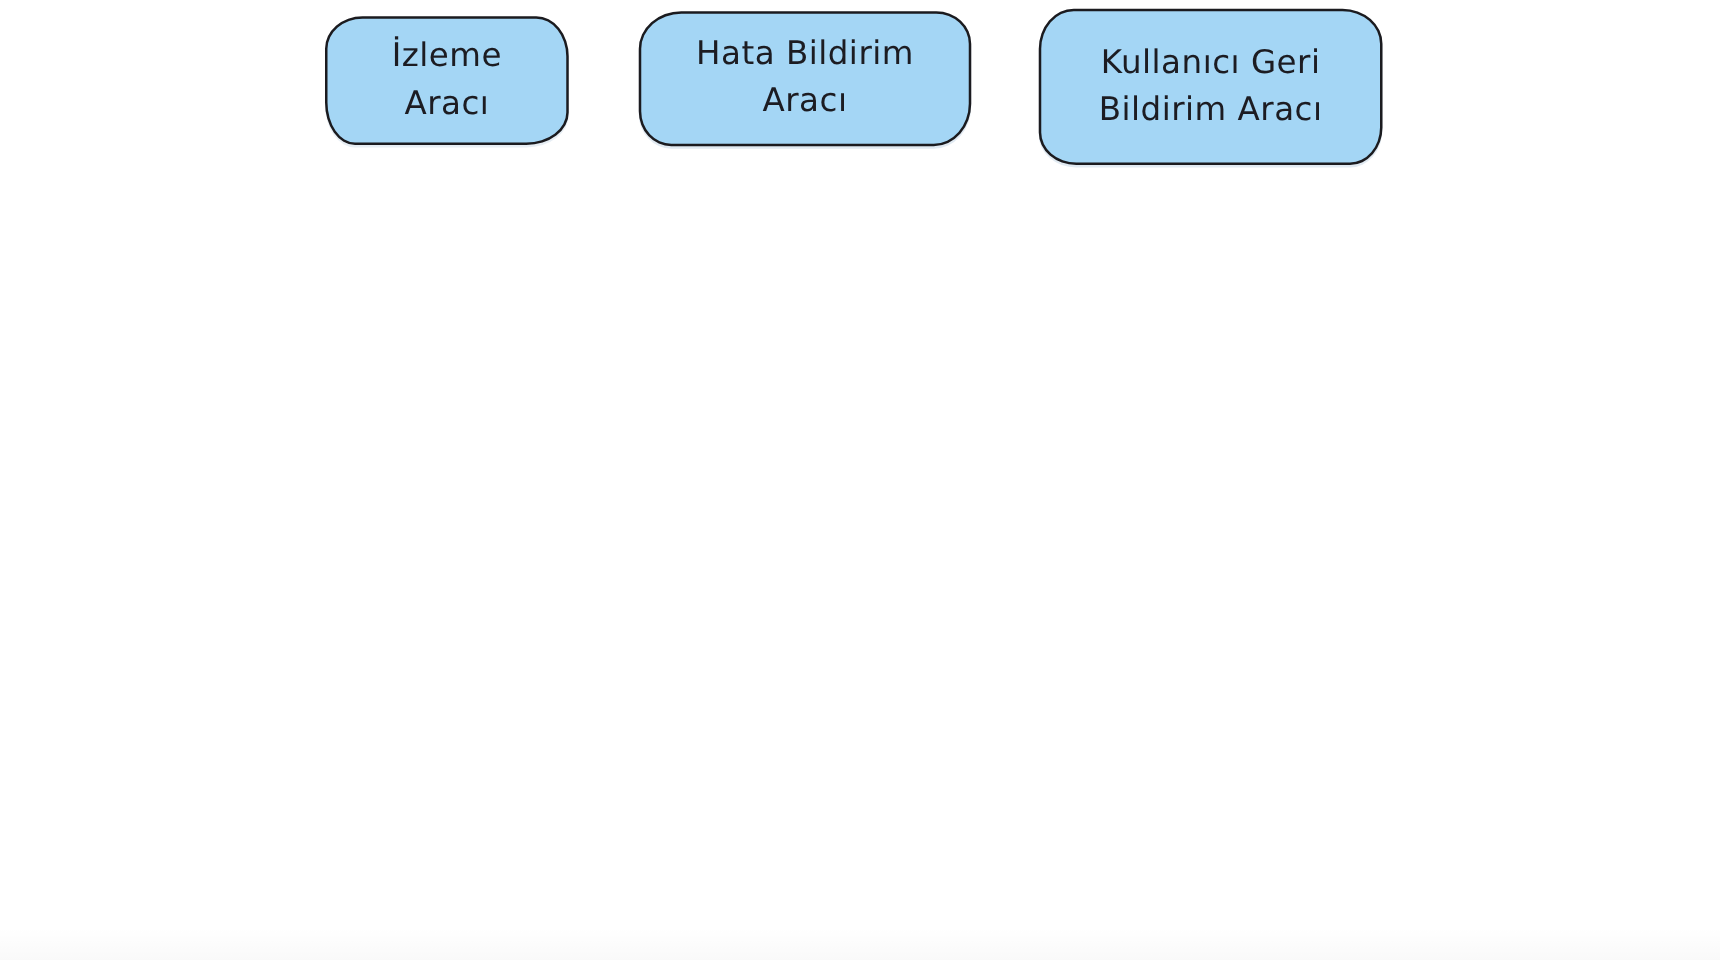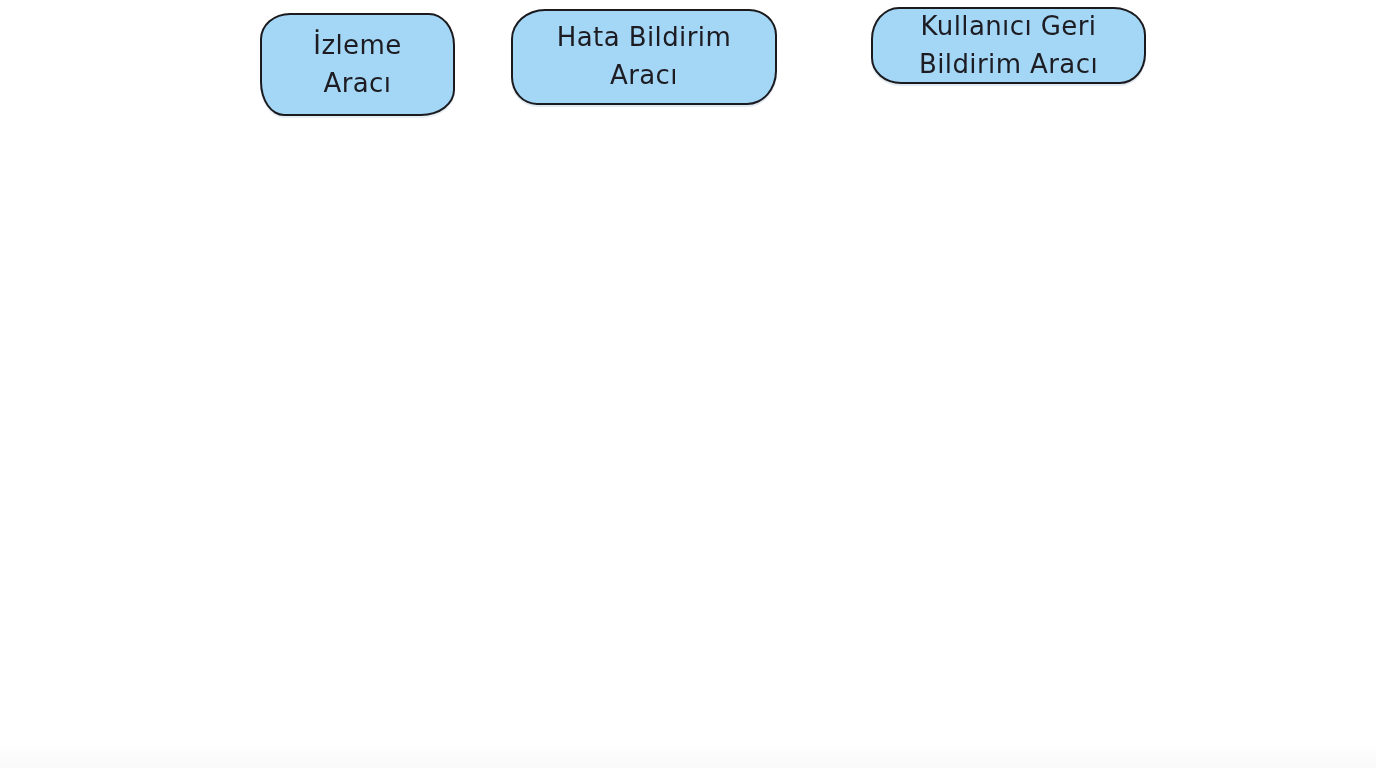--- a/index.html
+++ b/index.html
@@ -43,29 +43,28 @@
     user-select: none;
   }
 
   
   .node-1 {
     left: 260px;  top: 13px;  width: 195px; height: 103px;
     border-radius: 30px 26px 34px 24px / 26px 32px 26px 34px;
     box-shadow: 0 2px 0 rgba(120, 160, 195, 0.18);
   }
   .node-2 {
-    left: 511px;  top: 9px;   width: 266px; height: 96px;
+    left: 511px;  top: 9px;   width: 266px; height: 108px;
     border-radius: 34px 28px 30px 26px / 30px 26px 34px 28px;
     box-shadow: 0 2px 0 rgba(120, 160, 195, 0.22);
   }
   .node-3 {
-    left: 831px;  top: 7px;   width: 275px; height: 77px;
+    left: 831px;  top: 7px;   width: 275px; height: 125px;
     border-radius: 28px 32px 26px 30px / 32px 28px 30px 26px;
     box-shadow: 0 2px 0 rgba(120, 160, 195, 0.22);
-    margin-left: 40px;
   }
 
   
   .bottom-smudge {
     position: absolute;
     left: 0;
     bottom: 0;
     width: 100%;
     height: 26px;
     background: linear-gradient(to bottom, rgba(0,0,0,0) 0%, rgba(0,0,0,0.025) 100%);

